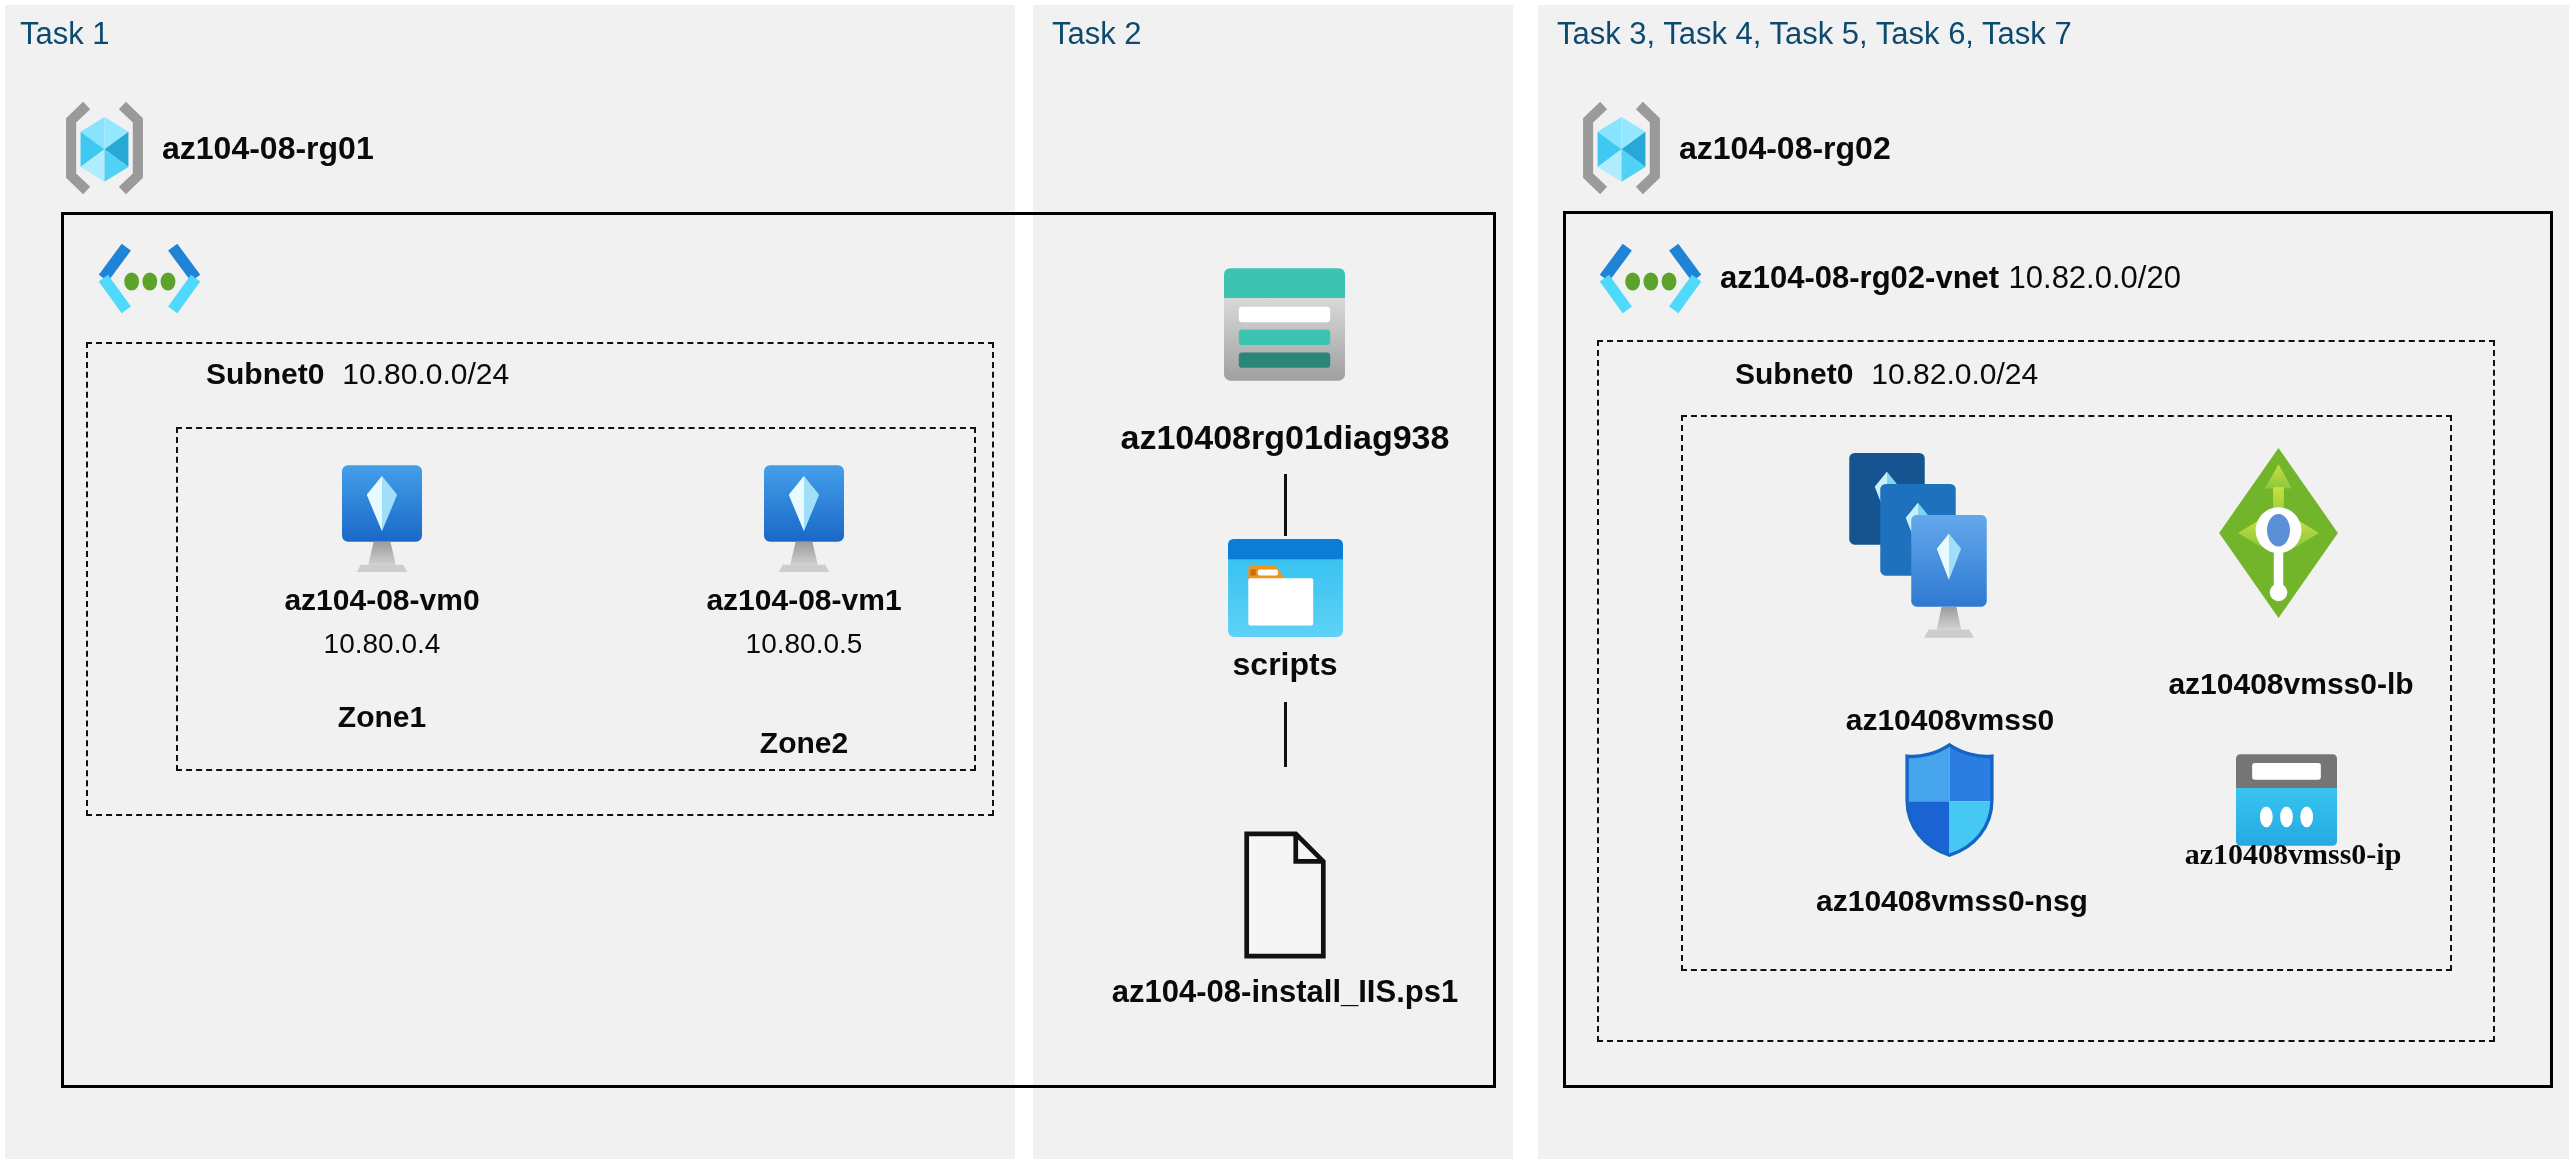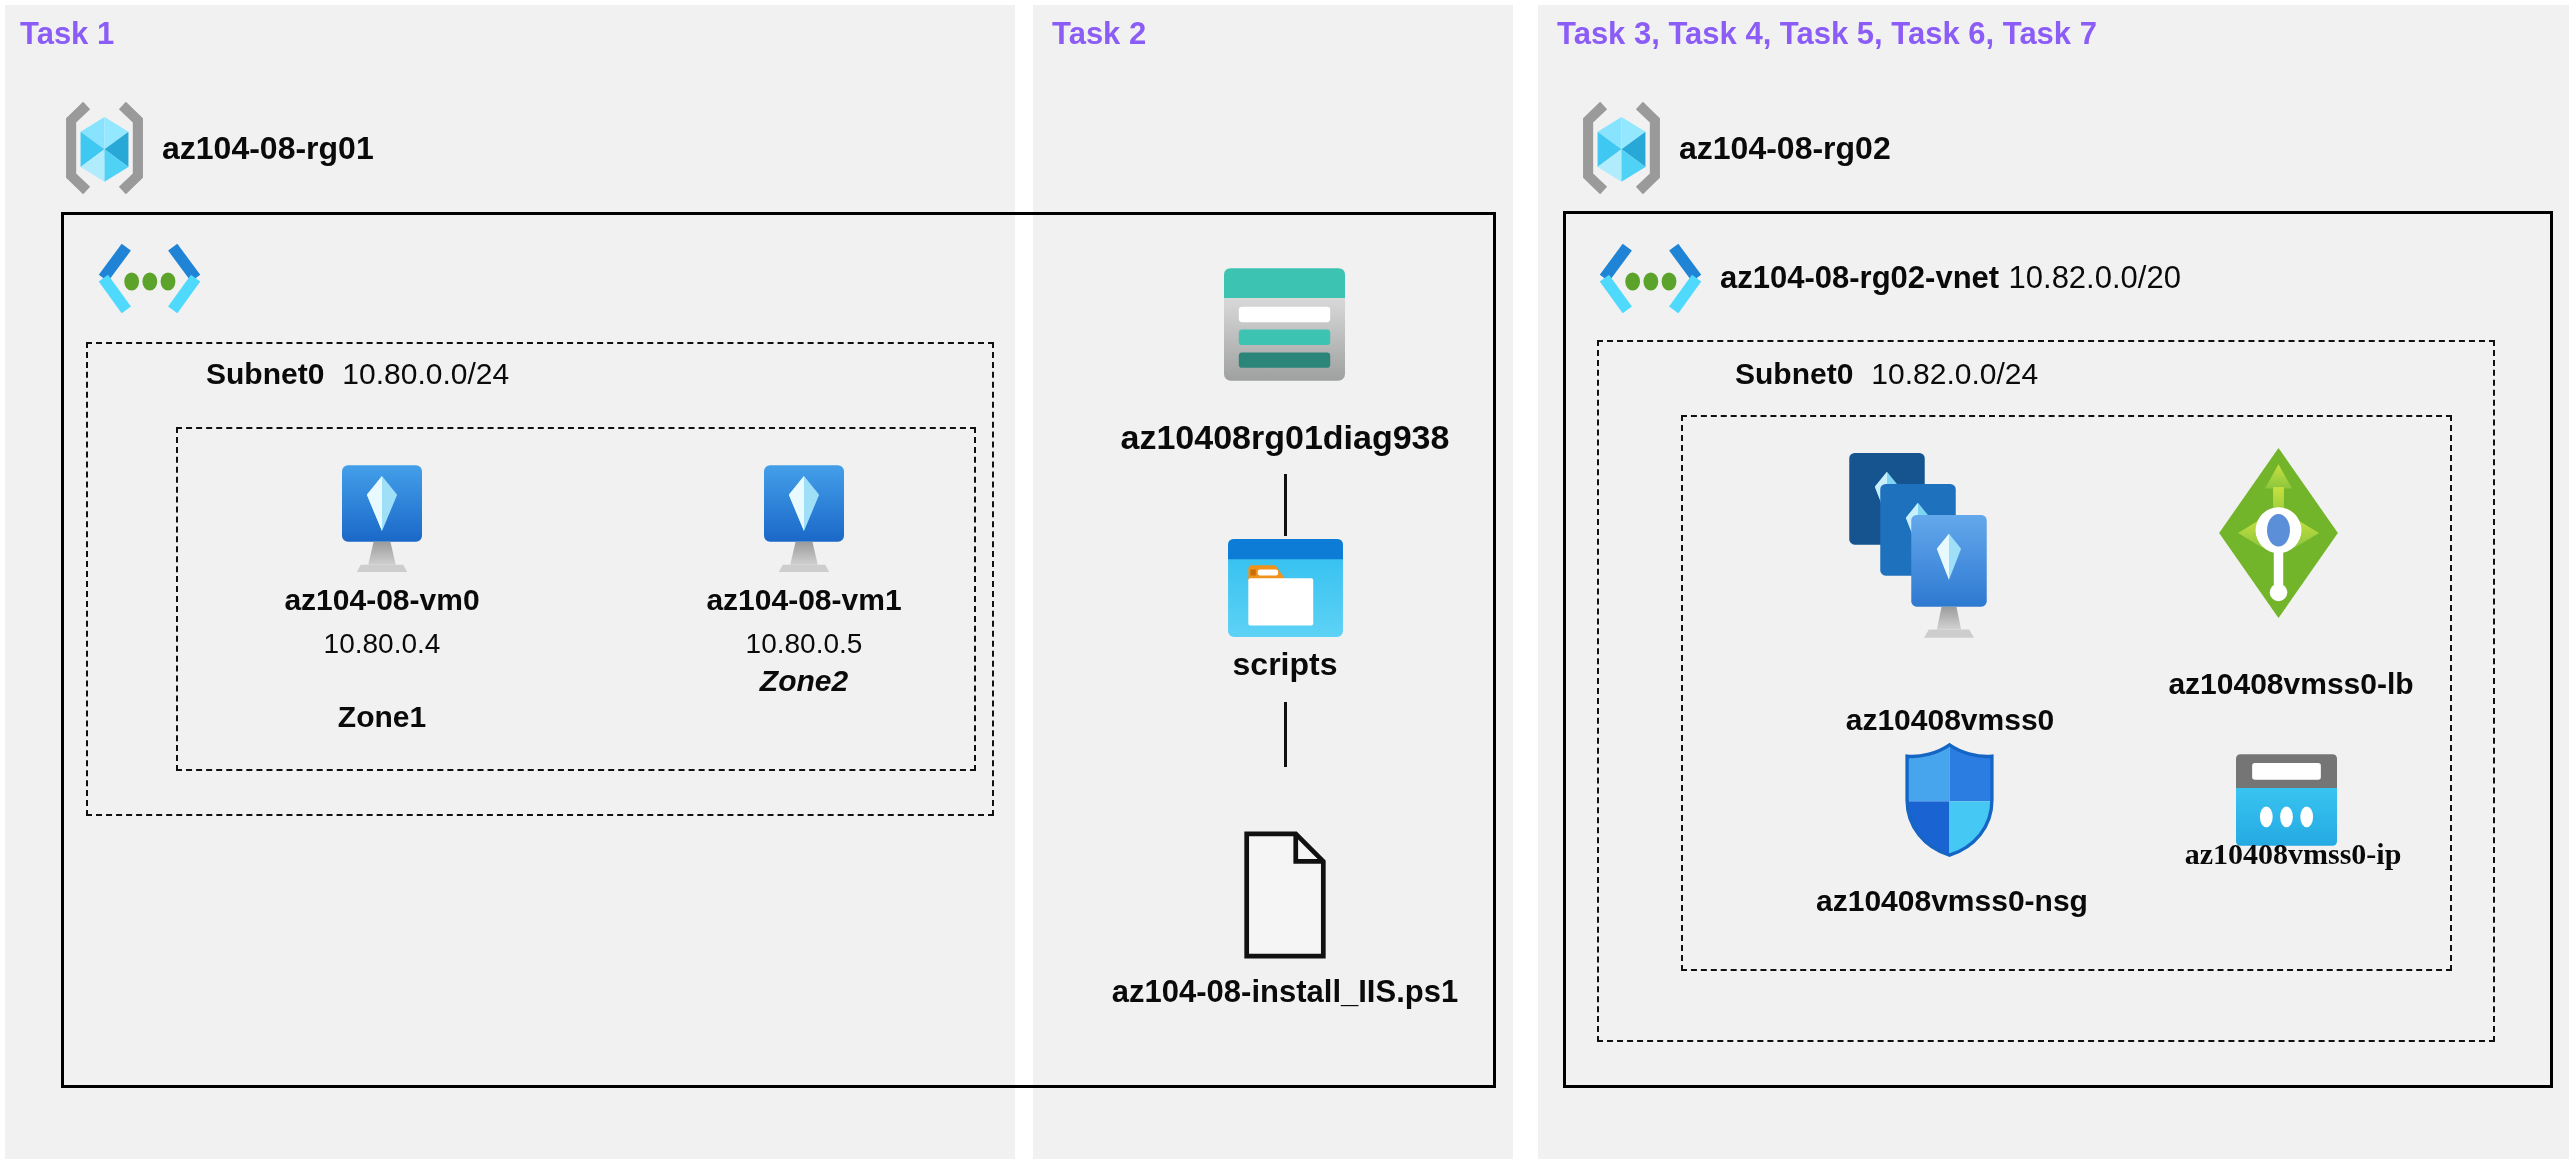--- a/index.html
+++ b/index.html
@@ -1,21 +1,21 @@
 <!DOCTYPE html>
 <html style="font-size:10.8px"><head>
 <meta charset="utf-8">
 <style>
   html,body{margin:0;padding:0;background:#ffffff;}
   .canvas{
     position:relative;width:2576px;height:1166px;background:#ffffff;
     font-family:"Liberation Sans", sans-serif;color:#0a0a0a;overflow:hidden;
   }
   .panel{position:absolute;top:5.4px;height:1154px;background:#f1f1f1;}
-  .task-header{position:absolute;top:16px;font-size:31px;font-weight:bold;color:#8b5cf6;white-space:nowrap;}
+  .task-header{position:absolute;top:16px;font-size:31px;font-weight:normal;color:#0c4a6e;white-space:nowrap;}
   .solid-box{position:absolute;border:3.4px solid #000;}
   .dashed-box{position:absolute;border:2.7px dashed #111;}
   .row-label{position:absolute;transform:translateY(-50%);white-space:nowrap;font-size:31px;}
   .row-label .name{font-weight:bold;}
   .row-label .cidr{font-weight:normal;margin-left:9.4px;}
   .rg-label{position:absolute;transform:translateY(-50%);font-size:32px;font-weight:bold;white-space:nowrap;}
   .subnet-label{position:absolute;transform:translateY(-50%);white-space:nowrap;font-size:30px;}
   .subnet-label .name{font-weight:bold;margin-top:14px;}
   .subnet-label .cidr{font-weight:normal;margin-left:18px;}
   .nlabel{position:absolute;transform:translate(-50%,-50%);white-space:nowrap;font-weight:bold;font-size:30px;}
@@ -122,21 +122,21 @@
 
   <svg style="left:764px;top:465px;" width="80" height="108" viewBox="0 0 119 160">
     <rect x="0" y="0" width="119" height="114" rx="9" fill="url(#vmScr)"></rect>
     <polygon points="59.5,16 82,44 59.5,98 37,44" fill="#9fdff7"></polygon>
     <polygon points="59.5,16 59.5,98 37,44" fill="#e8faff"></polygon>
     <polygon points="47,114 72,114 80,148 39,148" fill="url(#vmStand)"></polygon>
     <polygon points="28,148 91,148 97,159 22,159" fill="#cdcdcd"></polygon>
   </svg>
   <div class="nlabel" style="left:804px;top:600px;">az104-08-vm1</div>
   <div class="iplabel" style="left:804px;top:644px;">10.80.0.5</div>
-  <div class="nlabel" style="left:804px;top:681px;font-style:italic;">Zone2</div>
+  <div class="nlabel" style="left:804px;top:743px;">Zone2</div>
 
   <svg style="left:1224px;top:268px;" width="121" height="113" viewBox="0 0 180 167">
     <defs>
       <linearGradient id="stgBody" x1="0" y1="0" x2="0" y2="1">
         <stop offset="0" stop-color="#ededed"></stop>
           <stop offset="1" stop-color="#9fa0a0"></stop>
       </linearGradient>
     </defs>
     <rect x="0" y="0" width="180" height="167" rx="10" fill="url(#stgBody)"></rect>
     <path d="M10,0 h160 q10,0 10,10 v34 h-180 v-34 q0,-10 10,-10 z" fill="#3cc3b2"></path>

